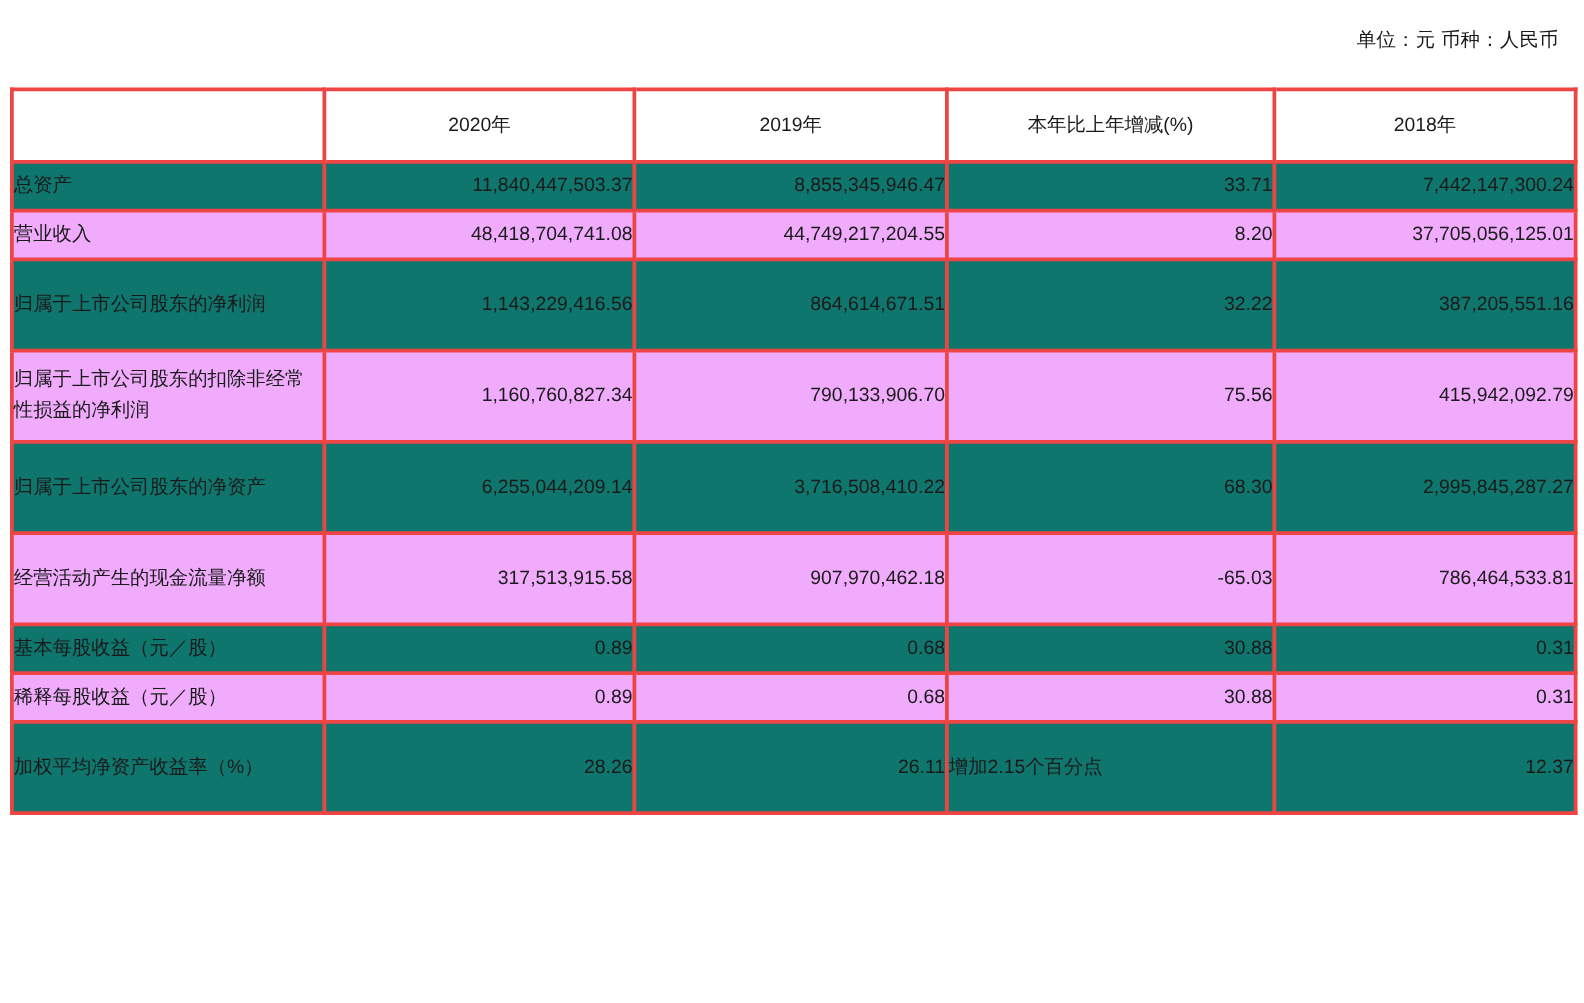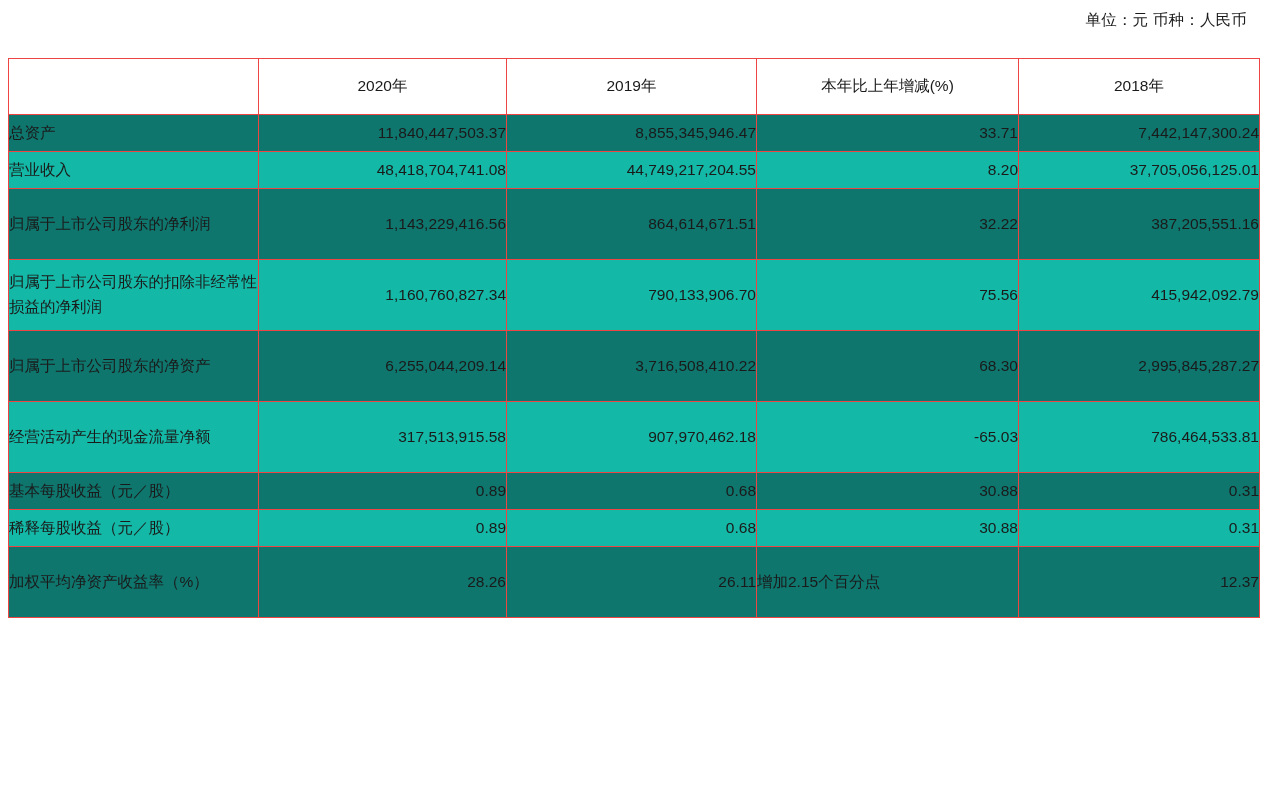--- a/index.html
+++ b/index.html
@@ -12,41 +12,42 @@
     height: 802px;
     font-family: "Liberation Sans", "DejaVu Sans", sans-serif;
     color: #1a1a1a;
     -webkit-font-smoothing: antialiased;
   }
   .page {
     position: relative;
     width: 1267px;
     height: 611px;
     box-sizing: border-box;
+    margin-top: 12px;
   }
   .unit-line {
     position: absolute;
     top: 10px;
     right: 20px;
     font-size: 15.5px;
     letter-spacing: 0.2px;
     color: #1a1a1a;
     white-space: nowrap;
   }
   table.fin {
     position: absolute;
     top: 58px;
     left: 8px;
     width: 1251px;
     border-collapse: collapse;
     table-layout: fixed;
     font-size: 15.5px;
   }
   table.fin td, table.fin th {
-    border: 1px solid #ef4444;
+    border: 3px solid #ef4444;
     padding: 0;
     vertical-align: middle;
     font-weight: normal;
   }
   col.c0 { width: 250px; }
   col.c1 { width: 248px; }
   col.c2 { width: 250px; }
   col.c3 { width: 262px; }
   col.c4 { width: 241px; }
 
@@ -70,21 +71,21 @@
     color: #1a1a1a;
     white-space: nowrap;
   }
   td.txtright {
     padding: 10px 14px;
     line-height: 1.6;
     color: #1a1a1a;
     white-space: nowrap;
   }
   tr.shaded td { background: #0f766e; }
-  tr.plain td { background: #14b8a6; }
+  tr.plain td { background: #f0abfc; }
   tr.h1 td { height: 36px; }
   tr.h2 td { height: 70px; }
 </style>
 </head>
 <body>
 
 <div class="page">
 
   <div class="unit-line">单位：元  币种：人民币</div>
 

